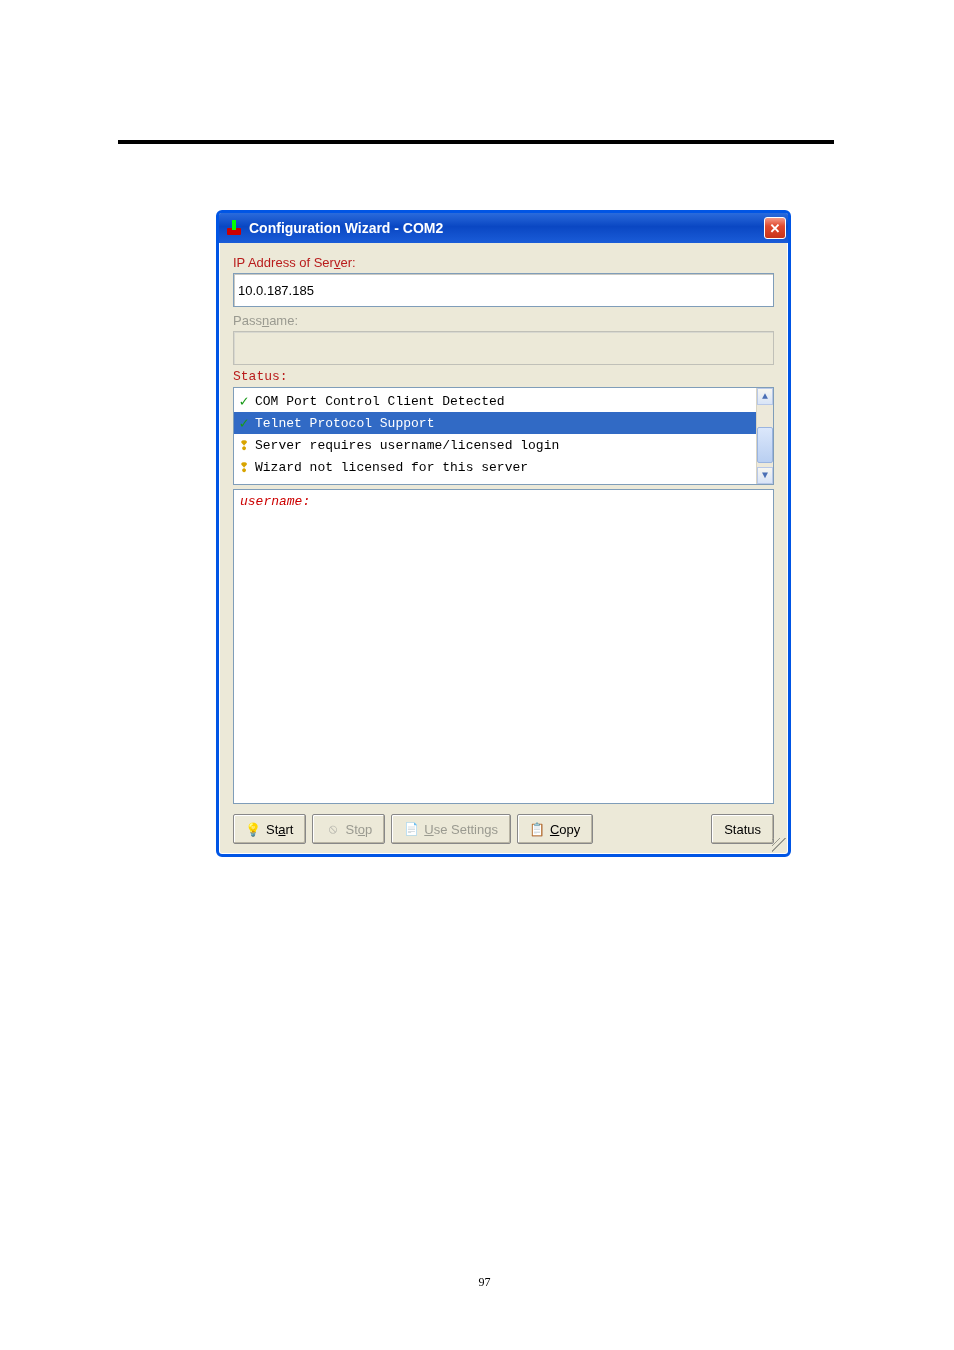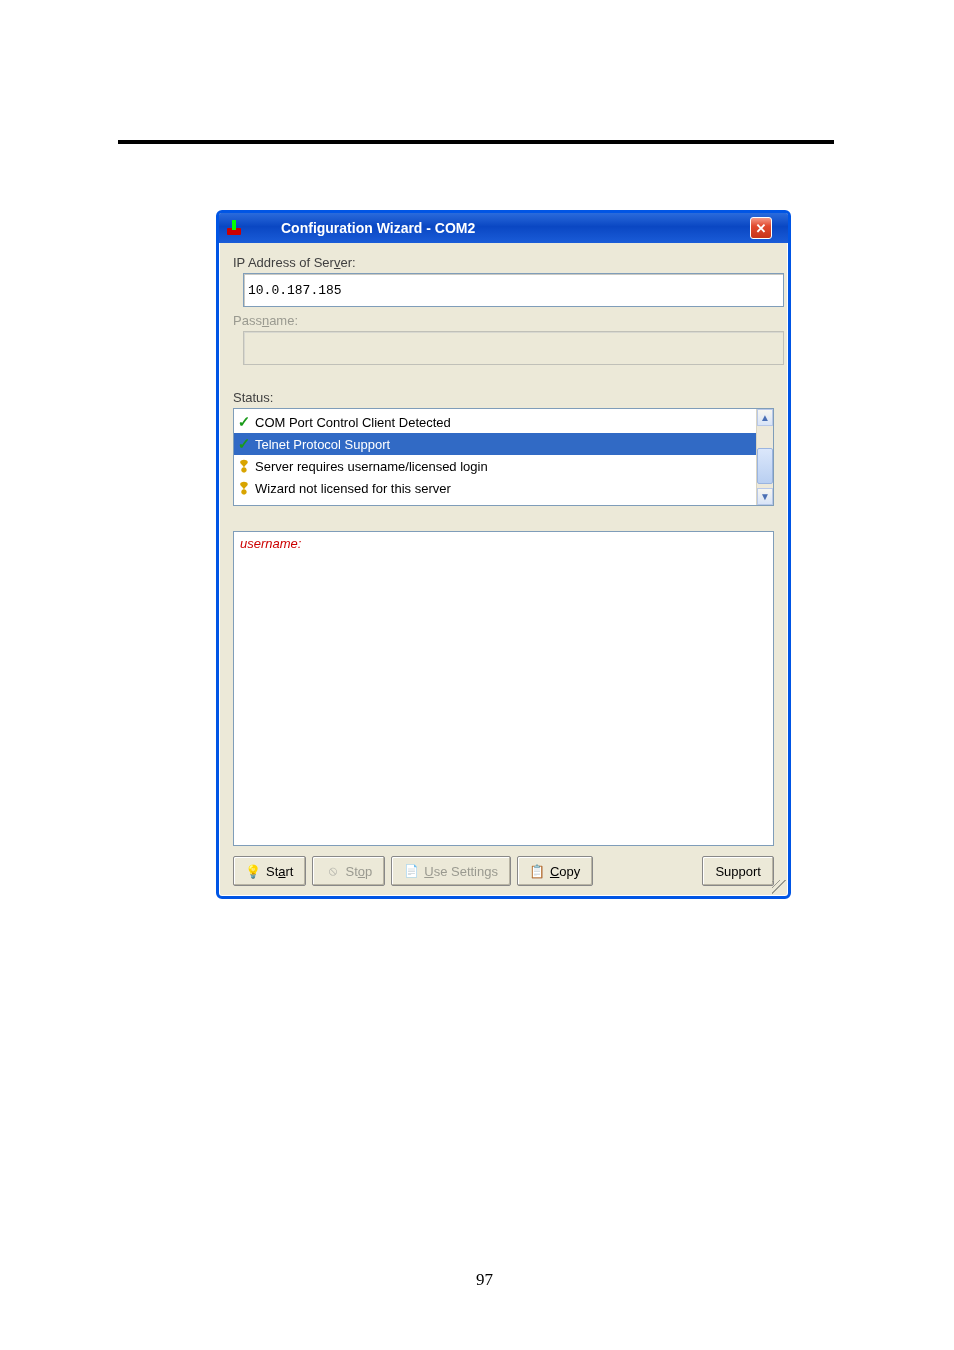--- a/index.html
+++ b/index.html
@@ -5,51 +5,50 @@
     * { box-sizing: border-box; margin: 0; padding: 0; }
     body { font-family: "Tahoma", sans-serif; font-size: 13px; background: #fff; width: 954px; height: 1350px; position: relative; }
     .page-border { position: absolute; top: 140px; left: 118px; right: 120px; height: 4px; background: #000; }
     .dialog {
       position: absolute; top: 210px; left: 216px; width: 575px;
       border: 3px solid #0055E5; border-radius: 6px; background: #ECE9D8;
       box-shadow: 0 0 0 1px #fff inset;
     }
     .titlebar {
       height: 30px; background: linear-gradient(to bottom, #2a6bdc 0%, #0a47c3 45%, #1a5cd8 100%);
-      display: flex; align-items: center; padding: 0 16px 0 6px; color: #fff;
-      border-top-left-radius: 2px; border-top-right-radius: 2px; gap: 32px;
+      display: flex; align-items: center; padding: 0 2px 0 6px; color: #fff;
+      border-top-left-radius: 2px; border-top-right-radius: 2px;
     }
     .titlebar .app-icon {
       width: 18px; height: 18px; margin-right: 6px; position: relative;
     }
     .titlebar .app-icon::before {
       content: ""; position:absolute; top:9px; left:2px; width:14px; height:7px; background:#c00; border-radius:1px;
     }
     .titlebar .app-icon::after {
       content:""; position:absolute; top:1px; left:7px; width:4px; height:10px; background:#0f0;
     }
     .titlebar-text { font-weight: bold; font-size: 14px; flex: 1; }
     .close-btn {
       width: 22px; height: 22px; background: linear-gradient(to bottom,#f59a88,#e14a2f 40%,#c8341a);
       border: 1px solid #fff; border-radius: 3px; display:flex;align-items:center;justify-content:center;
       color:#fff; font-weight:bold; font-size:13px; cursor:pointer;
     }
     .client { padding: 12px 14px 10px 14px; }
     .row { display: flex; gap: 28px; margin-bottom: 4px; }
     .col-left { flex: 1.25; } .col-right { flex: 1; }
-    .lbl { font-size: 13px; color: #404040; margin-bottom: 3px; display:block; }
+    .lbl { font-size: 13px; color: #b91c1c; margin-bottom: 3px; display:block; }
     .lbl-disabled { color: #9a9a90; }
     .inp {
       width: 100%; height: 22px; border: 1px solid #7f9db9; background:#fff;
-      padding: 16px 4px; font-family: Liberation Mono, monospace; font-size: 13px;
+      padding: 16px 4px; font-family: Liberation Sans, sans-serif; font-size: 13px;
       box-shadow: inset 1px 1px 0 #c9c9c3;
-      margin-left: 10px;
     }
     .inp-disabled { background:#ECE9D8; border:1px solid #c0c0b8; box-shadow: inset 1px 1px 0 #d8d8d0; }
-    .grp { margin-top: 25px; }
+    .grp { margin-top: 4px; font-family: Liberation Mono, monospace; }
     .status-box {
       border: 1px solid #7f9db9; background:#fff; height: 98px; position:relative; overflow:hidden;
     }
     .status-list { padding: 2px 0; }
     .status-item { display:flex; align-items:center; height: 22px; padding: 0 2px; gap:3px; font-size:13px; }
     .status-item.selected { background:#316AC5; color:#fff; }
     .ic { width:16px; height:16px; display:inline-flex; align-items:center; justify-content:center; }
     .ic-check { color:#1a9a1a; font-weight:bold; font-size:15px; }
     .ic-excl { color:#d8a400; font-weight:bold; font-size:16px; }
     .sb {
@@ -75,21 +74,21 @@
       box-shadow: inset -1px -1px 0 #b8b4a4, inset 1px 1px 0 #fff;
       cursor:pointer;
     }
     .btn.disabled { color:#9a9a90; cursor:default; }
     .btn-primary { }
     .btn .bi { width:15px; height:15px; display:inline-flex; align-items:center; justify-content:center; }
     .i-bulb { color:#e6c200; font-size:13px; }
     .i-stop { color:#b0b0a8; font-size:13px; }
     .i-uset { color:#b0b0a8; font-size:12px; }
     .i-copy { color:#000; font-size:13px; }
-    .page-num { position:absolute; bottom: 60px; left:0; right:0; text-align:center; font-family:"Times New Roman",serif; font-size:17px;margin-left:15px; }
+    .page-num { position:absolute; bottom: 60px; left:0; right:0; text-align:center; font-family:"Times New Roman",serif; font-size:12px;margin-left:15px; }
     .resize-grip {
       position:absolute; right:2px; bottom:2px; width:14px; height:14px;
       background:
         linear-gradient(135deg, transparent 9px, #9a9a90 9px, #9a9a90 10px, transparent 10px),
         linear-gradient(135deg, transparent 5px, #9a9a90 5px, #9a9a90 6px, transparent 6px),
         linear-gradient(135deg, transparent 1px, #9a9a90 1px, #9a9a90 2px, transparent 2px);
     }
     .label-with-accel .ak { text-decoration: underline; }
   </style>
 </head>
@@ -175,20 +174,20 @@
       <button class="btn disabled" disabled="">
         <span class="bi i-uset">📄</span>
         <span class="label-with-accel"><span class="ak">U</span><span>se Settings</span></span>
       </button>
       <button class="btn">
         <span class="bi i-copy">📋</span>
         <span class="label-with-accel"><span class="ak">C</span><span>opy</span></span>
       </button>
       <div style="flex:1"></div>
       <button class="btn">
-        <span>Support</span>
+        <span>Status</span>
       </button>
     </div>
   </div>
   <div class="resize-grip"></div>
 </div>
 
 <div class="page-num">97</div>
 
 </body></html>

